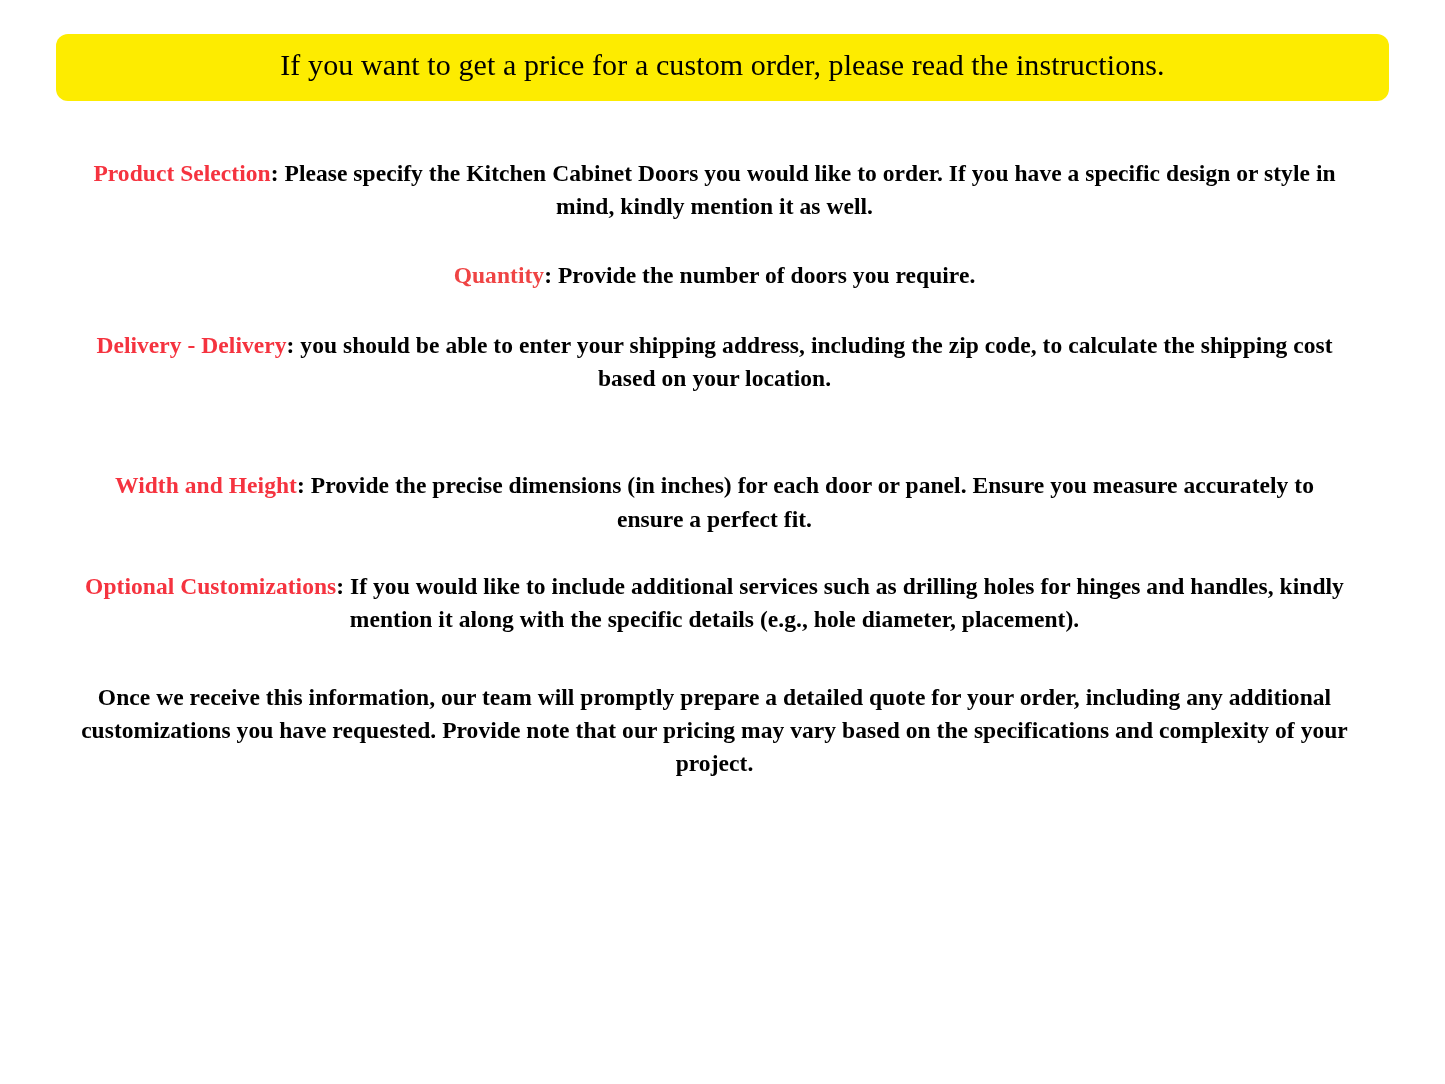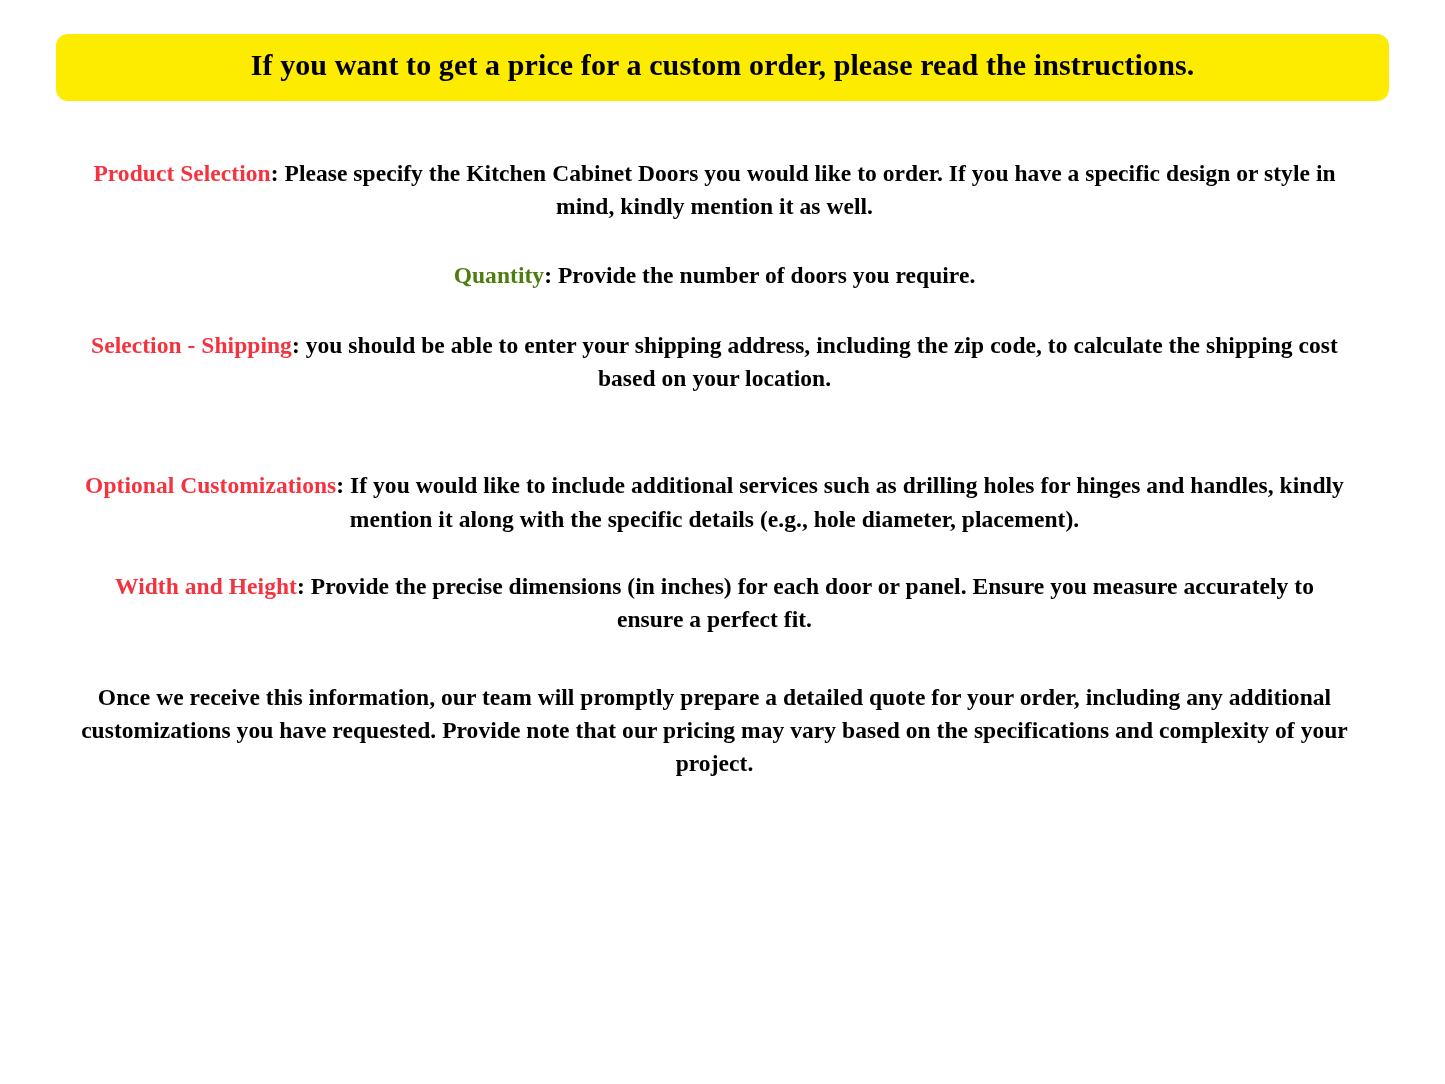--- a/index.html
+++ b/index.html
@@ -23,21 +23,21 @@
   }
   .banner-wrap {
     padding: 34px 56px 0 56px;
   }
   .banner {
     background: #fdec00;
     border-radius: 12px;
     text-align: center;
     padding: 14px 18px 18px 18px;
     font-size: 30px;
-    font-weight: bold;
+    font-weight: normal;
     line-height: 1.15;
     letter-spacing: 0.1px;
   }
   .body-block {
     padding: 0 80px;
     margin-top: 56px;
   }
   .para {
     text-align: center;
     font-size: 23.5px;
@@ -49,21 +49,21 @@
   .para.gap-after {
     margin-bottom: 74px;
   }
   .para.tight {
     margin-bottom: 34px;
   }
   .label {
     color: #f5333f;
   }
   .label.soft {
-    color: #4d7c0f;
+    color: #ef4444;
   }
   .closing {
     margin-top: 44px;
   }
 </style>
 </head>
 <body>
 
 <div class="page">
 
@@ -75,28 +75,28 @@
 
     <p class="para">
       <span class="label">Product Selection</span><span>: Please specify the Kitchen Cabinet Doors you would like to order. If you have a specific design or style in mind, kindly mention it as well.</span>
     </p>
 
     <p class="para">
       <span class="label soft">Quantity</span><span>: Provide the number of doors you require.</span>
     </p>
 
     <p class="para gap-after">
-      <span class="label">Selection - Shipping</span><span>: you should be able to enter your shipping address, including the zip code, to calculate the shipping cost based on your location.</span>
+      <span class="label">Delivery - Delivery</span><span>: you should be able to enter your shipping address, including the zip code, to calculate the shipping cost based on your location.</span>
+    </p>
+
+    <p class="para tight">
+      <span class="label">Width and Height</span><span>: Provide the precise dimensions (in inches) for each door or panel. Ensure you measure accurately to ensure a perfect fit.</span>
     </p>
 
     <p class="para tight">
       <span class="label">Optional Customizations</span><span>: If you would like to include additional services such as drilling holes for hinges and handles, kindly mention it along with the specific details (e.g., hole diameter, placement).</span>
-    </p>
-
-    <p class="para tight">
-      <span class="label">Width and Height</span><span>: Provide the precise dimensions (in inches) for each door or panel. Ensure you measure accurately to ensure a perfect fit.</span>
     </p>
 
     <p class="para closing">Once we receive this information, our team will promptly prepare a detailed quote for your order, including any additional customizations you have requested. Provide note that our pricing may vary based on the specifications and complexity of your project.</p>
 
   </div>
 
 </div>
 
 </body></html>

